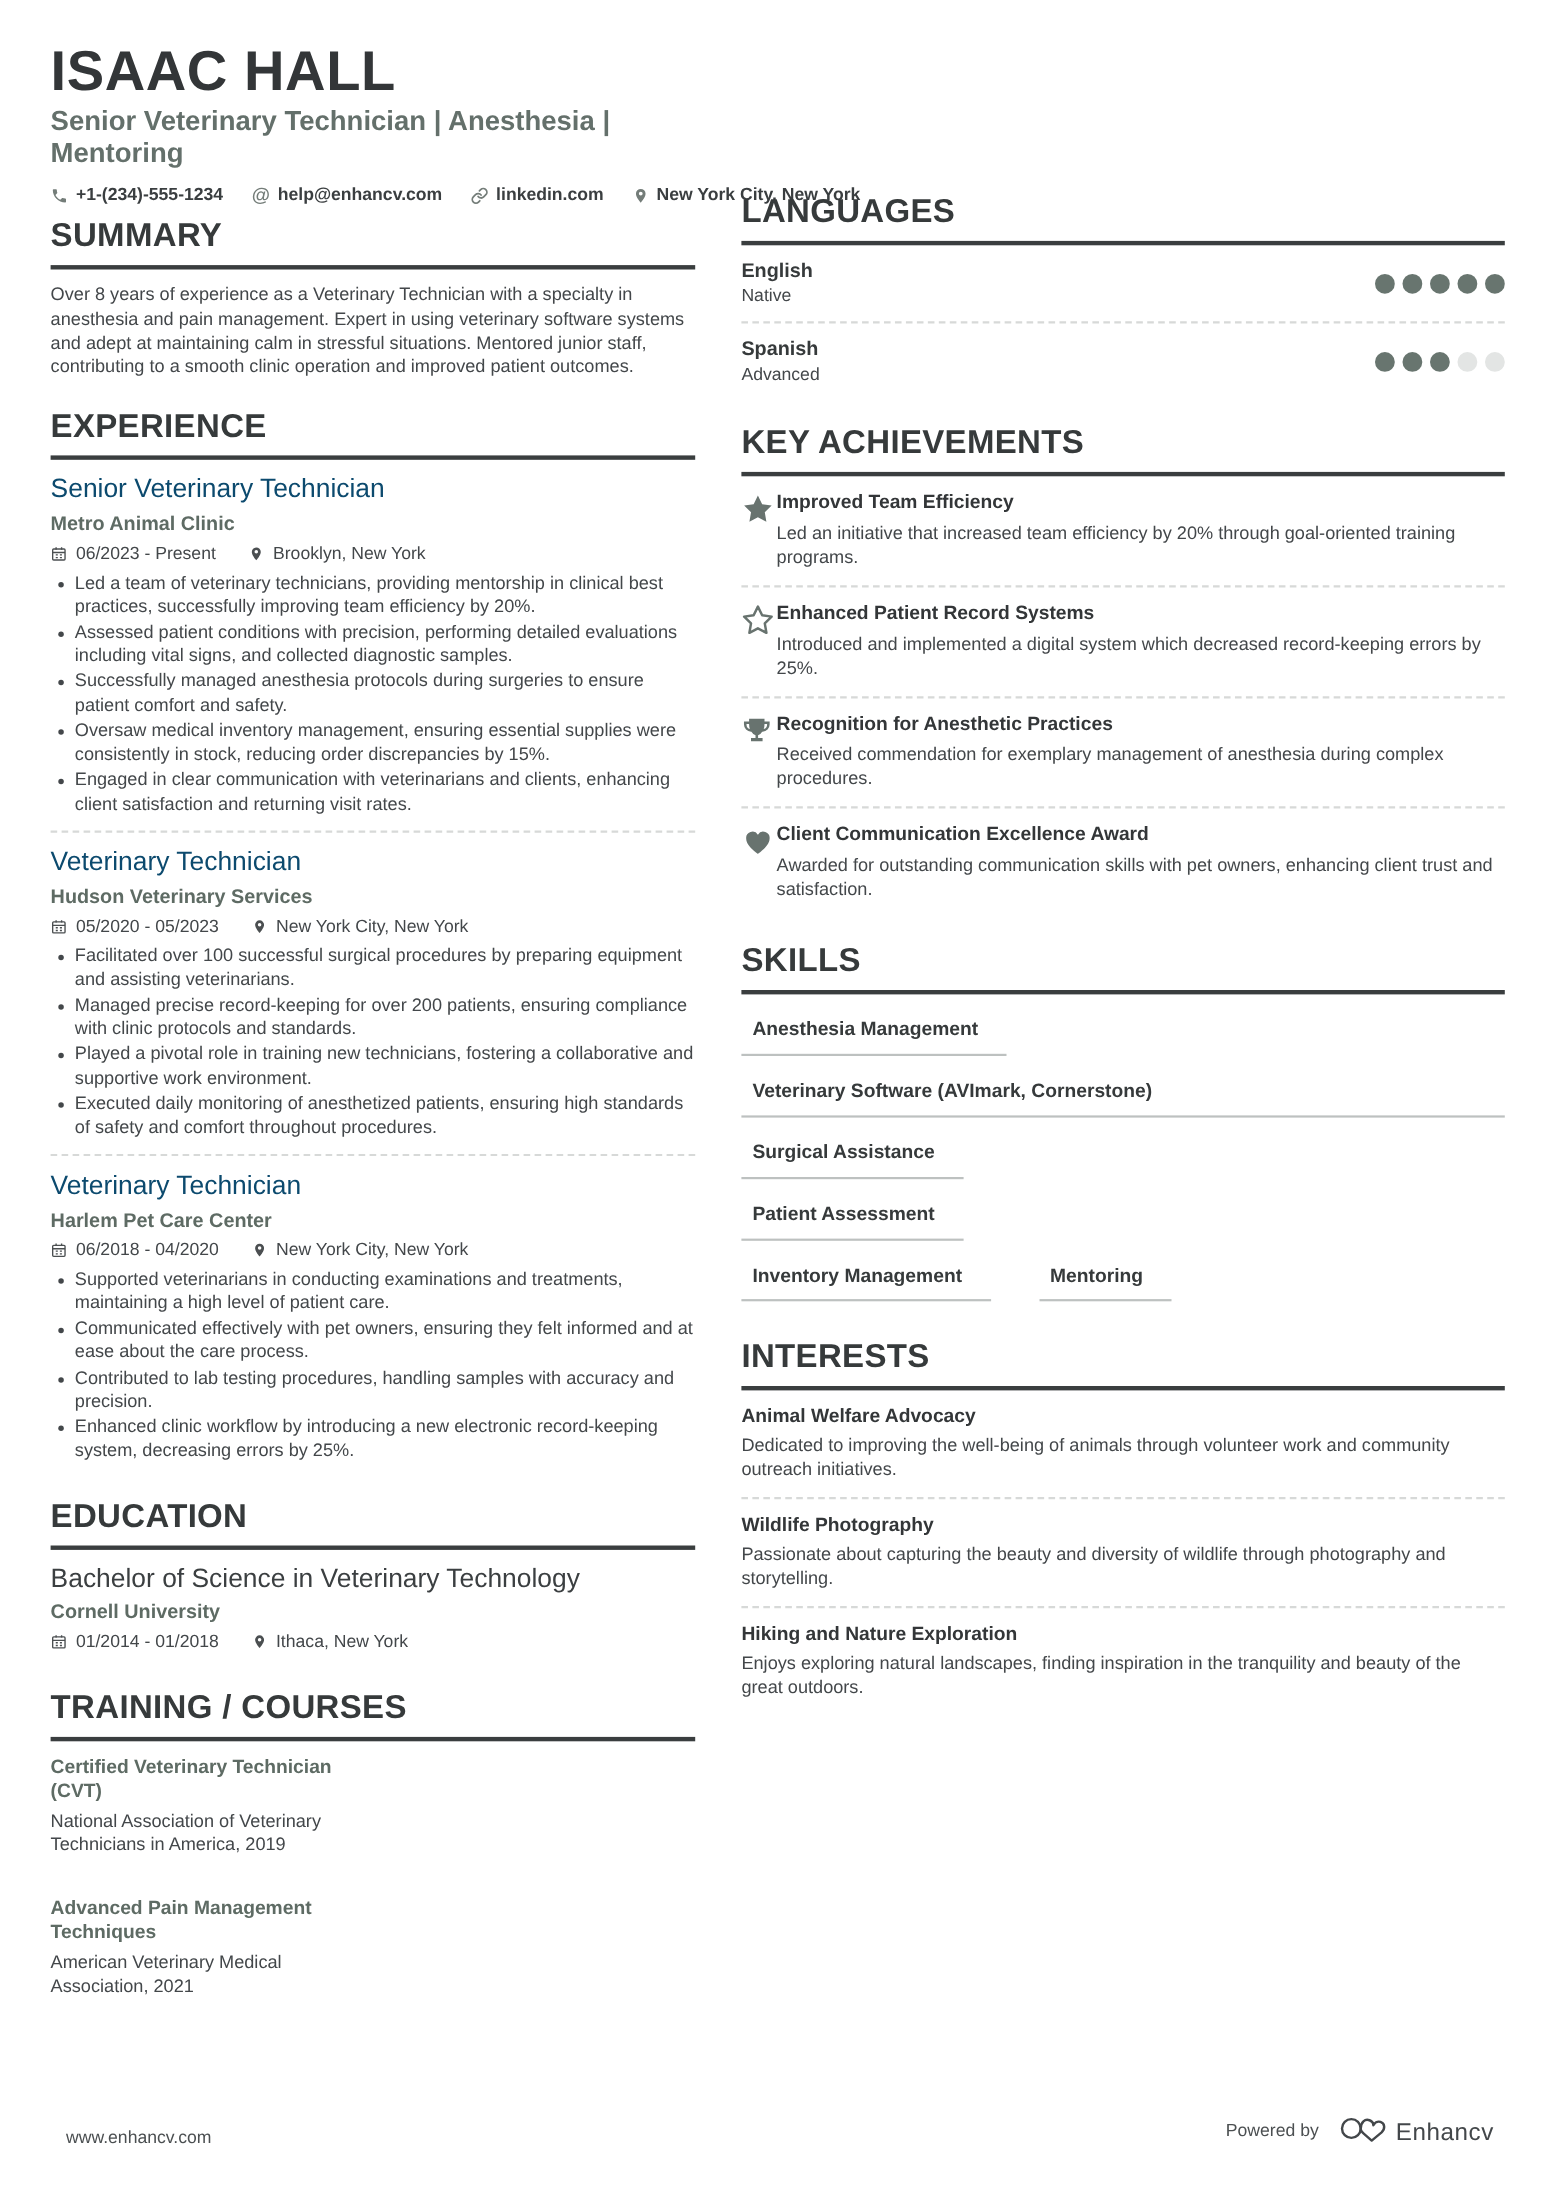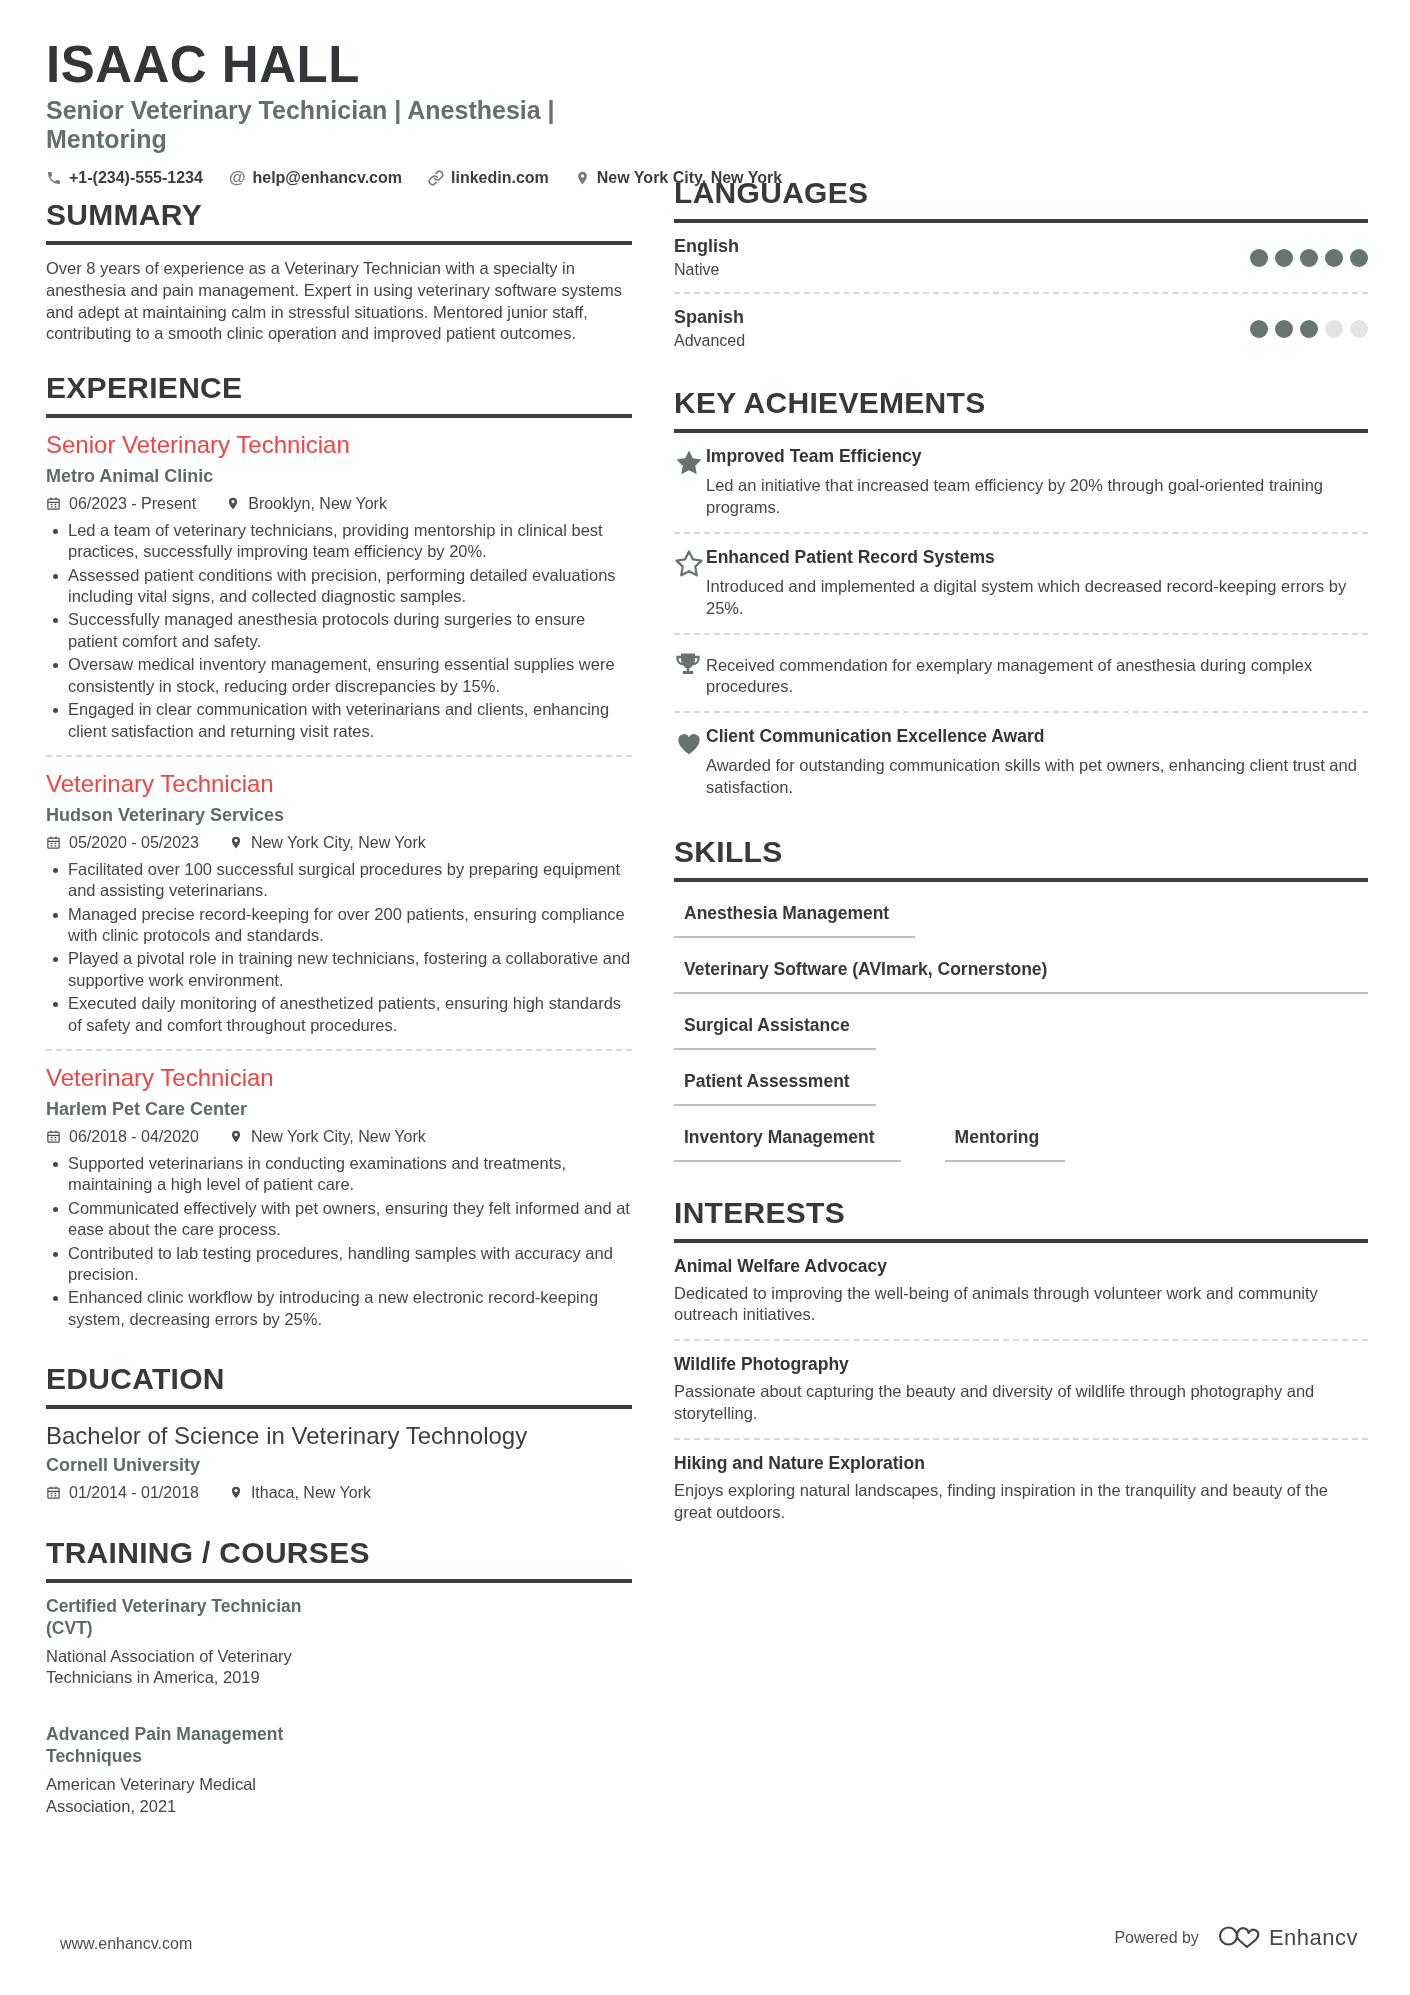--- a/index.html
+++ b/index.html
@@ -28,21 +28,21 @@
     font-size:30px; font-weight:bold; color:#363a3b; letter-spacing:.3px;
     padding-bottom:9px; border-bottom:4px solid #3a3e3f; margin-bottom:13px;
   }
   .dashed { border:none; border-top:2px dashed #d7d9d8; margin:13px 0; }
 
   
   .summary-text { font-size:16.5px; line-height:1.32; color:#43474a; }
 
   
   .job { }
-  .job-title { font-size:24px; color:#ef4444; font-weight:normal; line-height:1.15; }
+  .job-title { font-size:24px; color:#0c4a6e; font-weight:normal; line-height:1.15; }
   .job-company { font-size:18px; font-weight:bold; color:#5e6b64; margin-top:7px; }
   .meta-row { display:flex; align-items:center; gap:8px; margin-top:8px; margin-bottom:7px; font-size:16px; color:#43474a; }
   .meta-row .gap { width:14px; }
   .meta-row .ic { display:inline-flex; color:#4b4f51; }
   ul.bullets { list-style:none; }
   ul.bullets li {
     position:relative; padding-left:22px; font-size:16.5px; line-height:1.3;
     color:#43474a; margin-bottom:2px;
   }
   ul.bullets li::before {
@@ -327,20 +327,21 @@
       </div>
       <hr class="dashed">
 
       <div class="ach-item">
         <div class="ach-icon">
           <svg width="28" height="28" viewBox="0 0 24 24" fill="currentColor">
               <path d="M6 3h12v2h4v2.5A5.5 5.5 0 0 1 16.5 13h-.3A6.5 6.5 0 0 1 13 15.8V18h3.5v2.5h-9V18H11v-2.2A6.5 6.5 0 0 1 7.8 13h-.3A5.5 5.5 0 0 1 2 7.5V5h4V3zm-2 4v.5A3.5 3.5 0 0 0 6.6 11 12 12 0 0 1 6 7H4zm16 0h-2a12 12 0 0 1-.6 4A3.5 3.5 0 0 0 20 7.5V7z"></path>
             </svg>
         </div>
         <div>
+          <div class="ach-title">Recognition for Anesthetic Practices</div>
           <div class="ach-text">Received commendation for exemplary management of anesthesia during complex procedures.</div>
         </div>
       </div>
       <hr class="dashed">
 
       <div class="ach-item">
         <div class="ach-icon">
           <svg width="30" height="30" viewBox="0 0 24 24" fill="currentColor">
               <path d="M12 21s-8.5-5.6-8.5-11A4.6 4.6 0 0 1 12 7.1 4.6 4.6 0 0 1 20.5 10c0 5.4-8.5 11-8.5 11z"></path>
             </svg>

